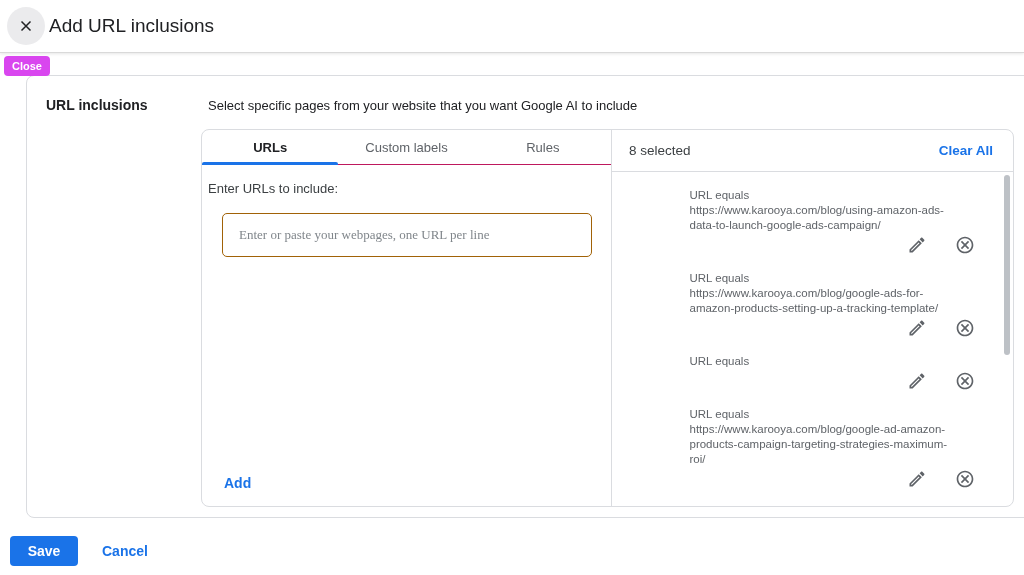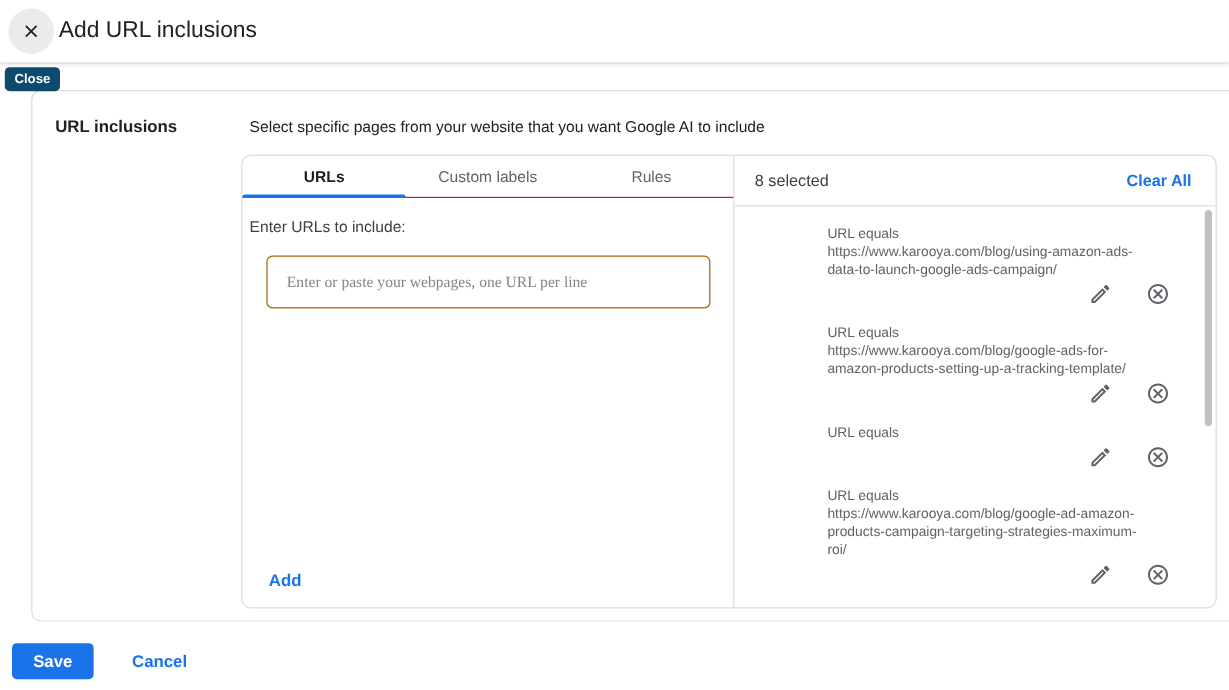--- a/index.html
+++ b/index.html
@@ -12,21 +12,21 @@
                 box-shadow:0 1px 3px rgba(0,0,0,0.10); z-index:5;
                 display:flex; align-items:center; }
   .close-btn { width:38px; height:38px; border-radius:50%; background:#ebebed;
                border:none; margin-left:7px; cursor:pointer;
                display:flex; align-items:center; justify-content:center; }
   .close-btn svg { width:18px; height:18px; stroke:#202124; stroke-width:2; }
   .dlg-title { font-size:19px; color:#202124; margin-left:4px; font-weight:400; }
 
   
   .tooltip { position:absolute; left:4px; top:56px; z-index:6;
-             background:#0c4a6e; color:#fff; font-size:11px; font-weight:700;
+             background:#d946ef; color:#fff; font-size:11px; font-weight:700;
              padding:4px 8px; border-radius:4px; }
 
   
   .card { position:absolute; left:26px; top:75px; width:1010px; height:443px;
           background:#fff; border:1px solid #dadce0;
           border-radius:8px 0 0 8px; z-index:1; }
   .section-label { position:absolute; left:19px; top:21px;
                    font-size:14px; font-weight:700; color:#202124; }
   .section-desc  { position:absolute; left:181px; top:22px;
                    font-size:13px; color:#202124; }
@@ -70,21 +70,21 @@
                  padding-top:2px; }
   .icon-btn { width:20px; height:20px; border:none; background:none; padding:0;
               cursor:pointer; color:#5f6368; }
   .icon-btn svg { width:20px; height:20px; fill:#5f6368; }
 
   .scroll-thumb { position:absolute; right:3px; top:45px; width:6px; height:180px;
                   background:#bdc1c6; border-radius:3px; z-index:3; }
 
   
   .footer { position:absolute; left:10px; top:536px; display:flex;
-            align-items:center; gap:32px; z-index:2; }
+            align-items:center; gap:24px; z-index:2; }
   .save-btn { min-width:68px; height:30px; background:#1a73e8; color:#fff;
               border:none; border-radius:4px; font-size:14px; font-weight:700;
               font-family:"Liberation Sans", sans-serif; cursor:pointer;
               padding:0 16px; }
   .cancel-link { font-size:14px; color:#1a73e8; font-weight:700; cursor:pointer; }
 </style>
 </head>
 <body>
 
 <div class="dlg-header">

